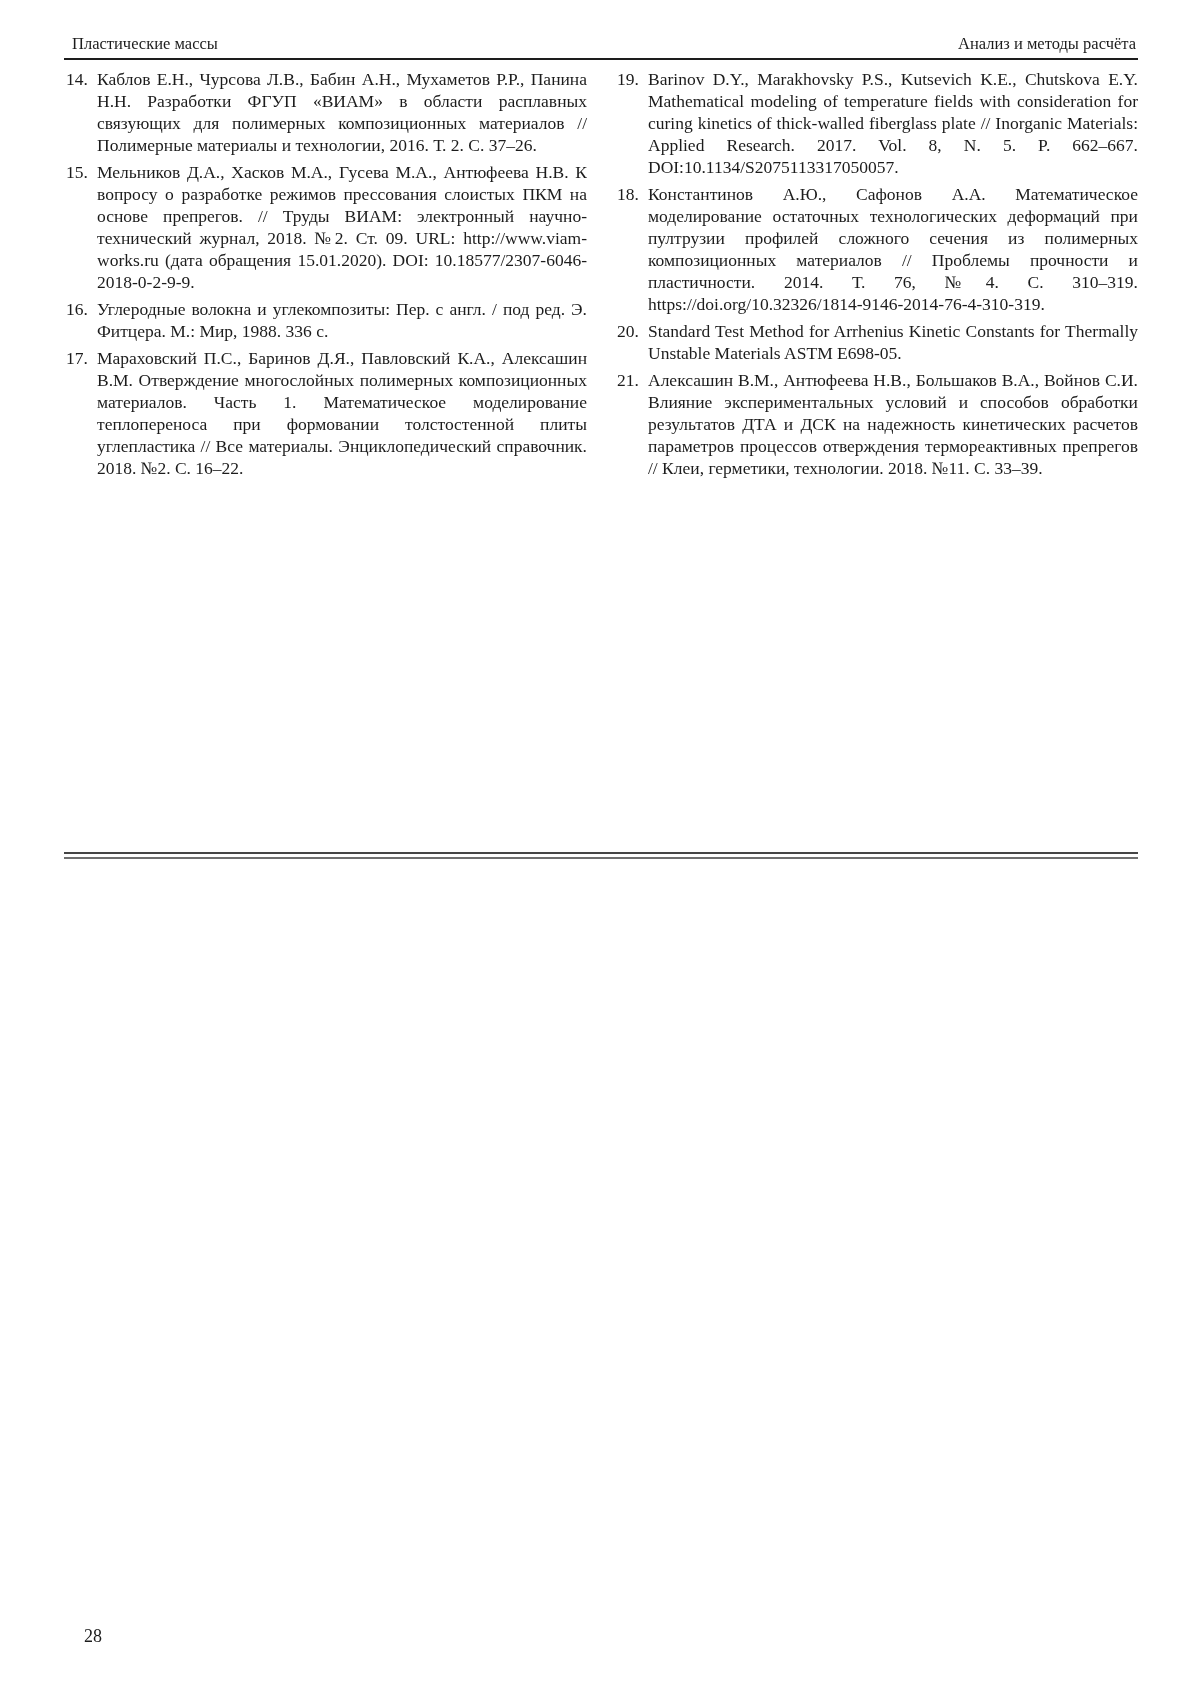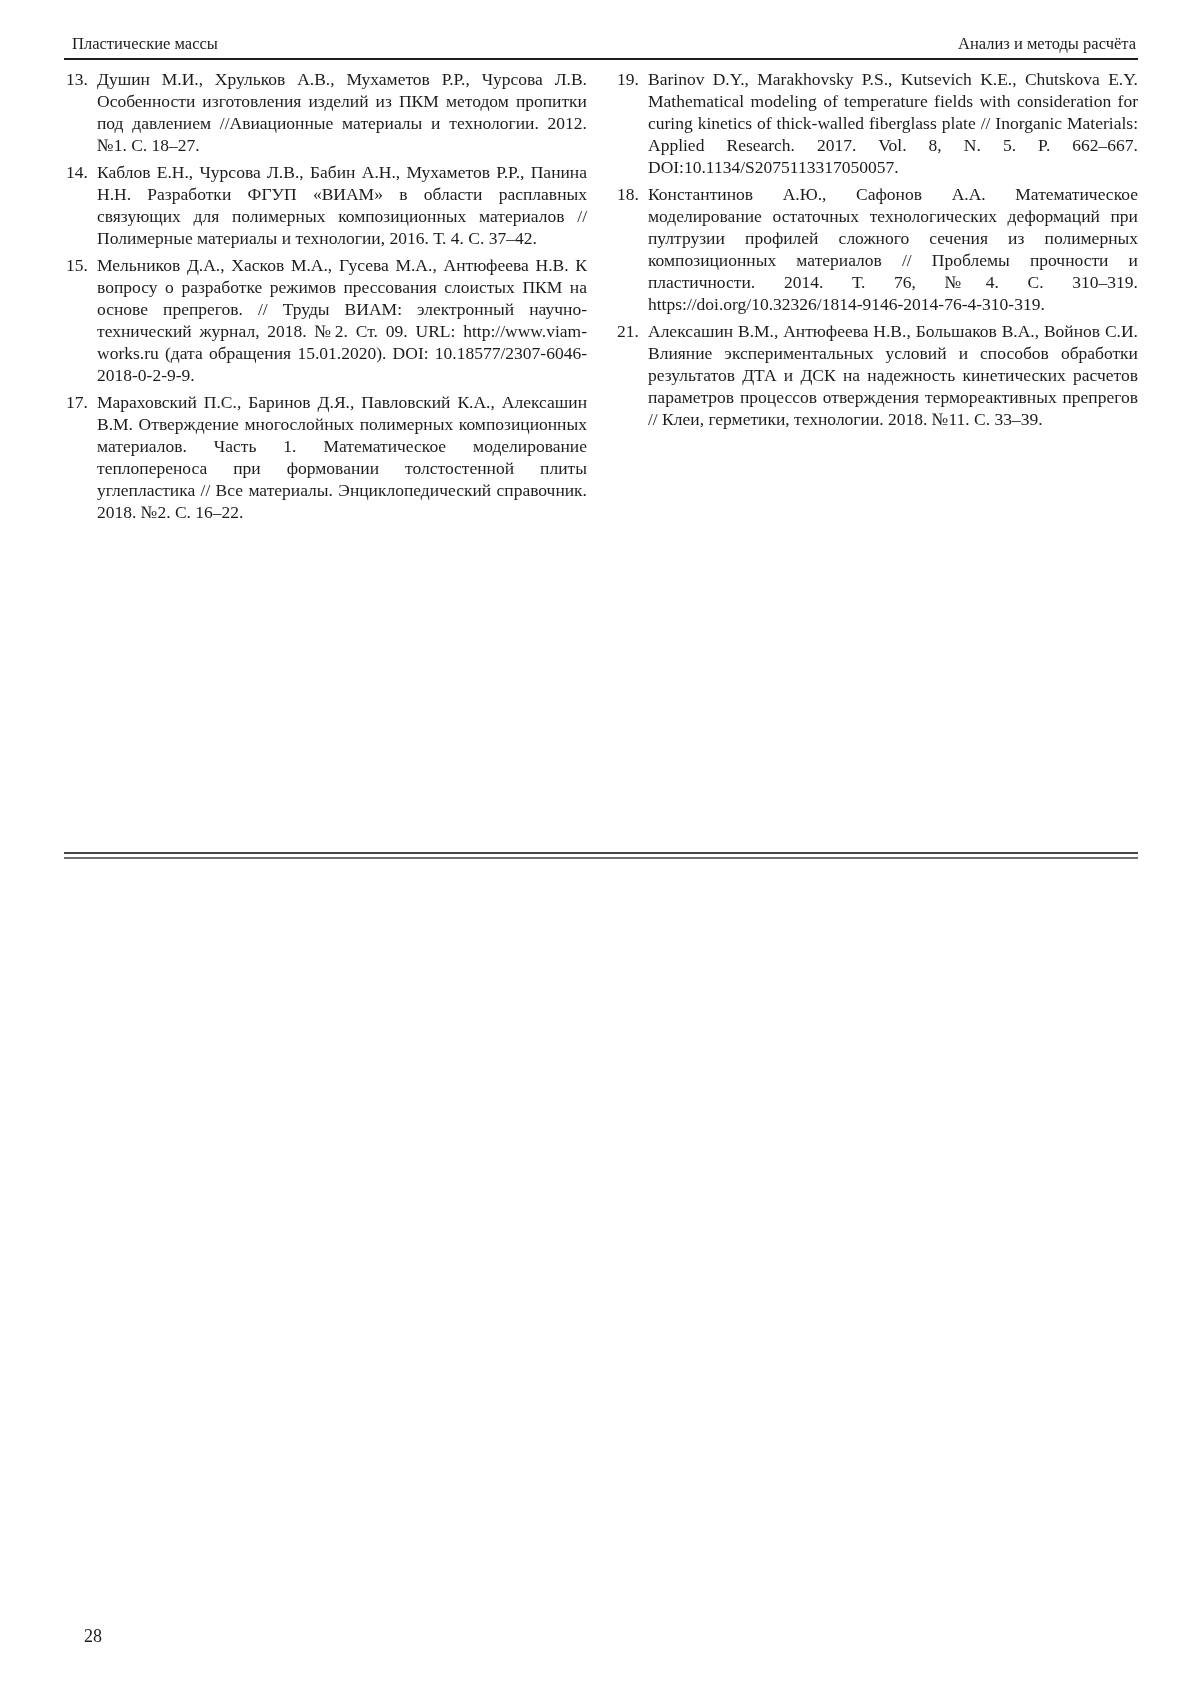--- a/index.html
+++ b/index.html
@@ -86,47 +86,51 @@
 
   <div class="running-head">
     <span class="rh-left">Пластические массы</span>
     <span class="rh-right">Анализ и методы расчёта</span>
   </div>
 
   <div class="ref-columns">
 
     <div class="ref-col">
       <div class="ref-item">
-        <span class="ref-num">13.</span>
-        <div class="ref-text">Душин М.И., Хрульков А.В., Мухаметов Р.Р., Чурсова Л.В. Особенности изготовления изделий из ПКМ методом пропитки под давлением //Авиационные материалы и технологии. 2012. №1. С. 18–27.</div>
-      </div>
-      <div class="ref-item">
         <span class="ref-num">14.</span>
-        <div class="ref-text">Каблов Е.Н., Чурсова Л.В., Бабин А.Н., Мухаметов Р.Р., Панина Н.Н. Разработки ФГУП «ВИАМ» в области расплавных связующих для полимерных композиционных материалов // Полимерные материалы и технологии, 2016. Т. 4. С. 37–42.</div>
+        <div class="ref-text">Каблов Е.Н., Чурсова Л.В., Бабин А.Н., Мухаметов Р.Р., Панина Н.Н. Разработки ФГУП «ВИАМ» в области расплавных связующих для полимерных композиционных материалов // Полимерные материалы и технологии, 2016. Т. 2. С. 37–26.</div>
       </div>
       <div class="ref-item">
         <span class="ref-num">15.</span>
         <div class="ref-text">Мельников Д.А., Хасков М.А., Гусева М.А., Антюфеева Н.В. К вопросу о разработке режимов прессования слоистых ПКМ на основе препрегов. // Труды ВИАМ: электронный научно-технический журнал, 2018. №2. Ст. 09. URL: http://www.viam-works.ru (дата обращения 15.01.2020). DOI: 10.18577/2307-6046-2018-0-2-9-9.</div>
+      </div>
+      <div class="ref-item">
+        <span class="ref-num">16.</span>
+        <div class="ref-text">Углеродные волокна и углекомпозиты: Пер. с англ. / под ред. Э. Фитцера. М.: Мир, 1988. 336 с.</div>
       </div>
       <div class="ref-item">
         <span class="ref-num">17.</span>
         <div class="ref-text">Мараховский П.С., Баринов Д.Я., Павловский К.А., Алексашин В.М. Отверждение многослойных полимерных композиционных материалов. Часть 1. Математическое моделирование теплопереноса при формовании толстостенной плиты углепластика // Все материалы. Энциклопедический справочник. 2018. №2. С. 16–22.</div>
       </div>
     </div>
 
     <div class="ref-col">
       <div class="ref-item">
         <span class="ref-num">19.</span>
         <div class="ref-text">Barinov D.Y., Marakhovsky P.S., Kutsevich K.E., Chutskova E.Y. Mathematical modeling of temperature fields with consideration for curing kinetics of thick-walled fiberglass plate // Inorganic Materials: Applied Research. 2017. Vol. 8, N. 5. P. 662–667. DOI:10.1134/S2075113317050057.</div>
       </div>
       <div class="ref-item">
         <span class="ref-num">18.</span>
         <div class="ref-text">Константинов А.Ю., Сафонов А.А. Математическое моделирование остаточных технологических деформаций при пултрузии профилей сложного сечения из полимерных композиционных материалов // Проблемы прочности и пластичности. 2014. Т. 76, №4. С. 310–319. https://doi.org/10.32326/1814-9146-2014-76-4-310-319.</div>
       </div>
       <div class="ref-item">
+        <span class="ref-num">20.</span>
+        <div class="ref-text">Standard Test Method for Arrhenius Kinetic Constants for Thermally Unstable Materials ASTM E698-05.</div>
+      </div>
+      <div class="ref-item">
         <span class="ref-num">21.</span>
         <div class="ref-text">Алексашин В.М., Антюфеева Н.В., Большаков В.А., Войнов С.И. Влияние экспериментальных условий и способов обработки результатов ДТА и ДСК на надежность кинетических расчетов параметров процессов отверждения термореактивных препрегов // Клеи, герметики, технологии. 2018. №11. С. 33–39.</div>
       </div>
     </div>
 
   </div>
 
   <div class="section-divider"></div>
 
   <div class="page-number">28</div>

